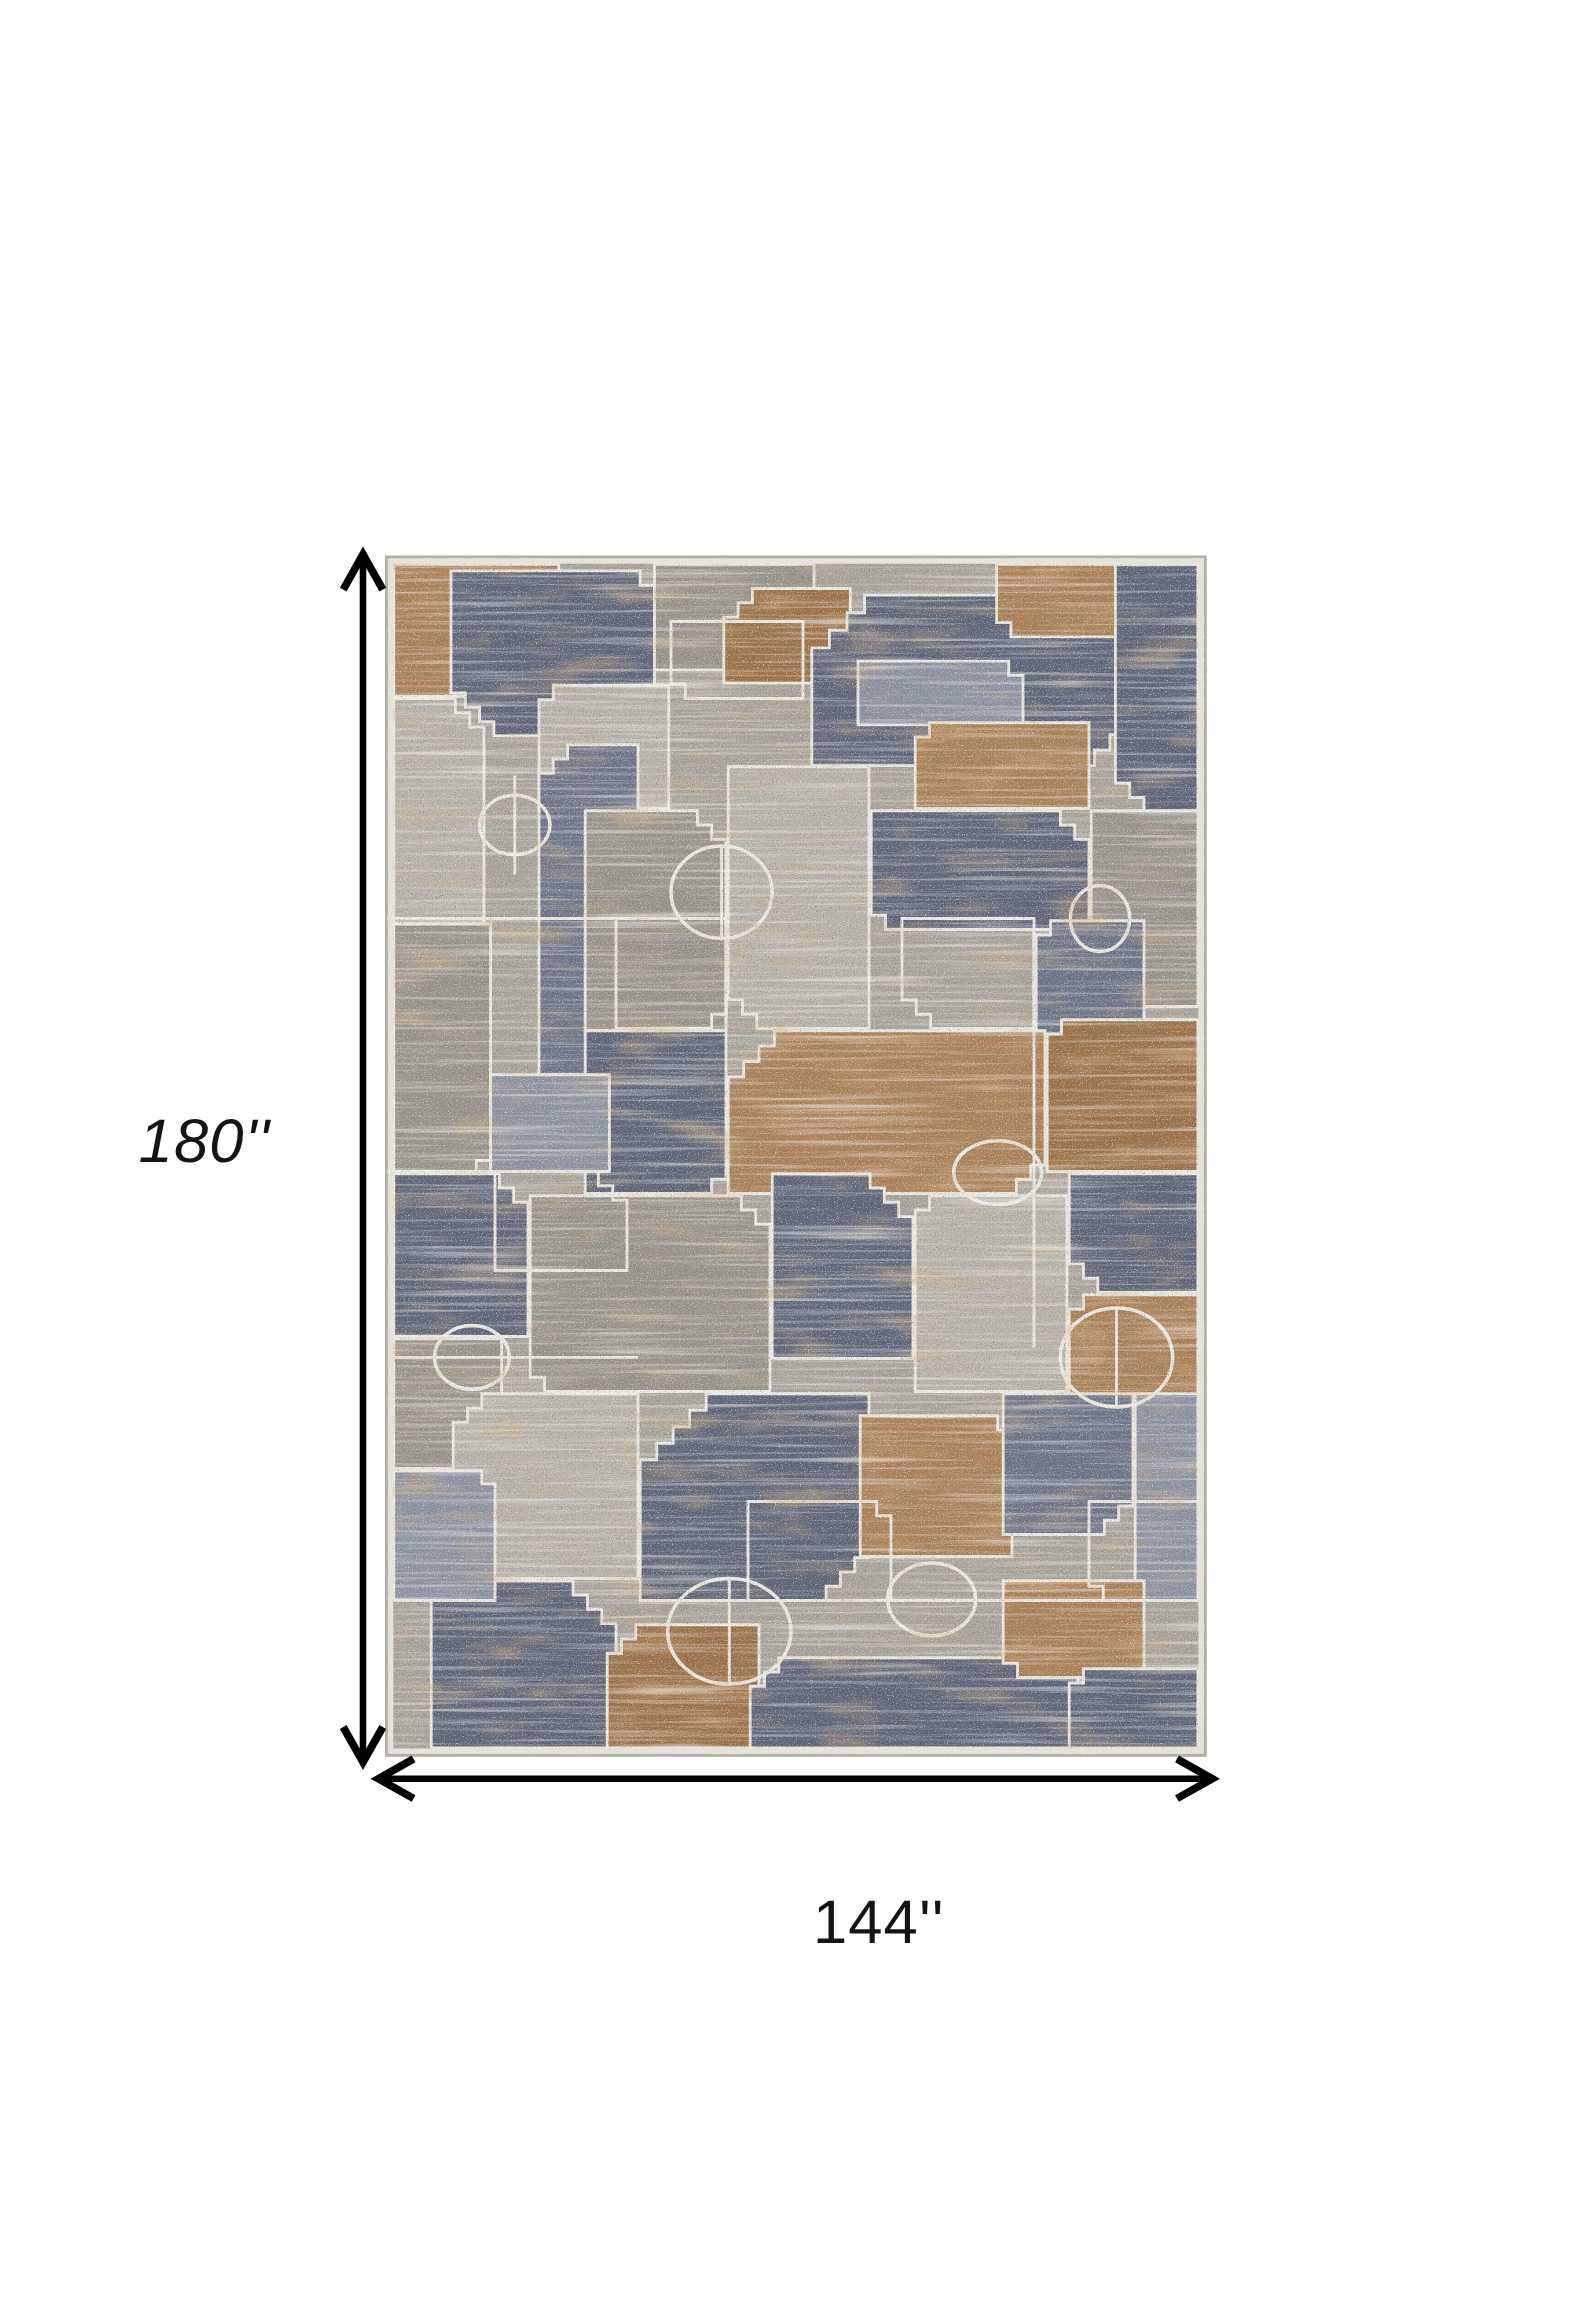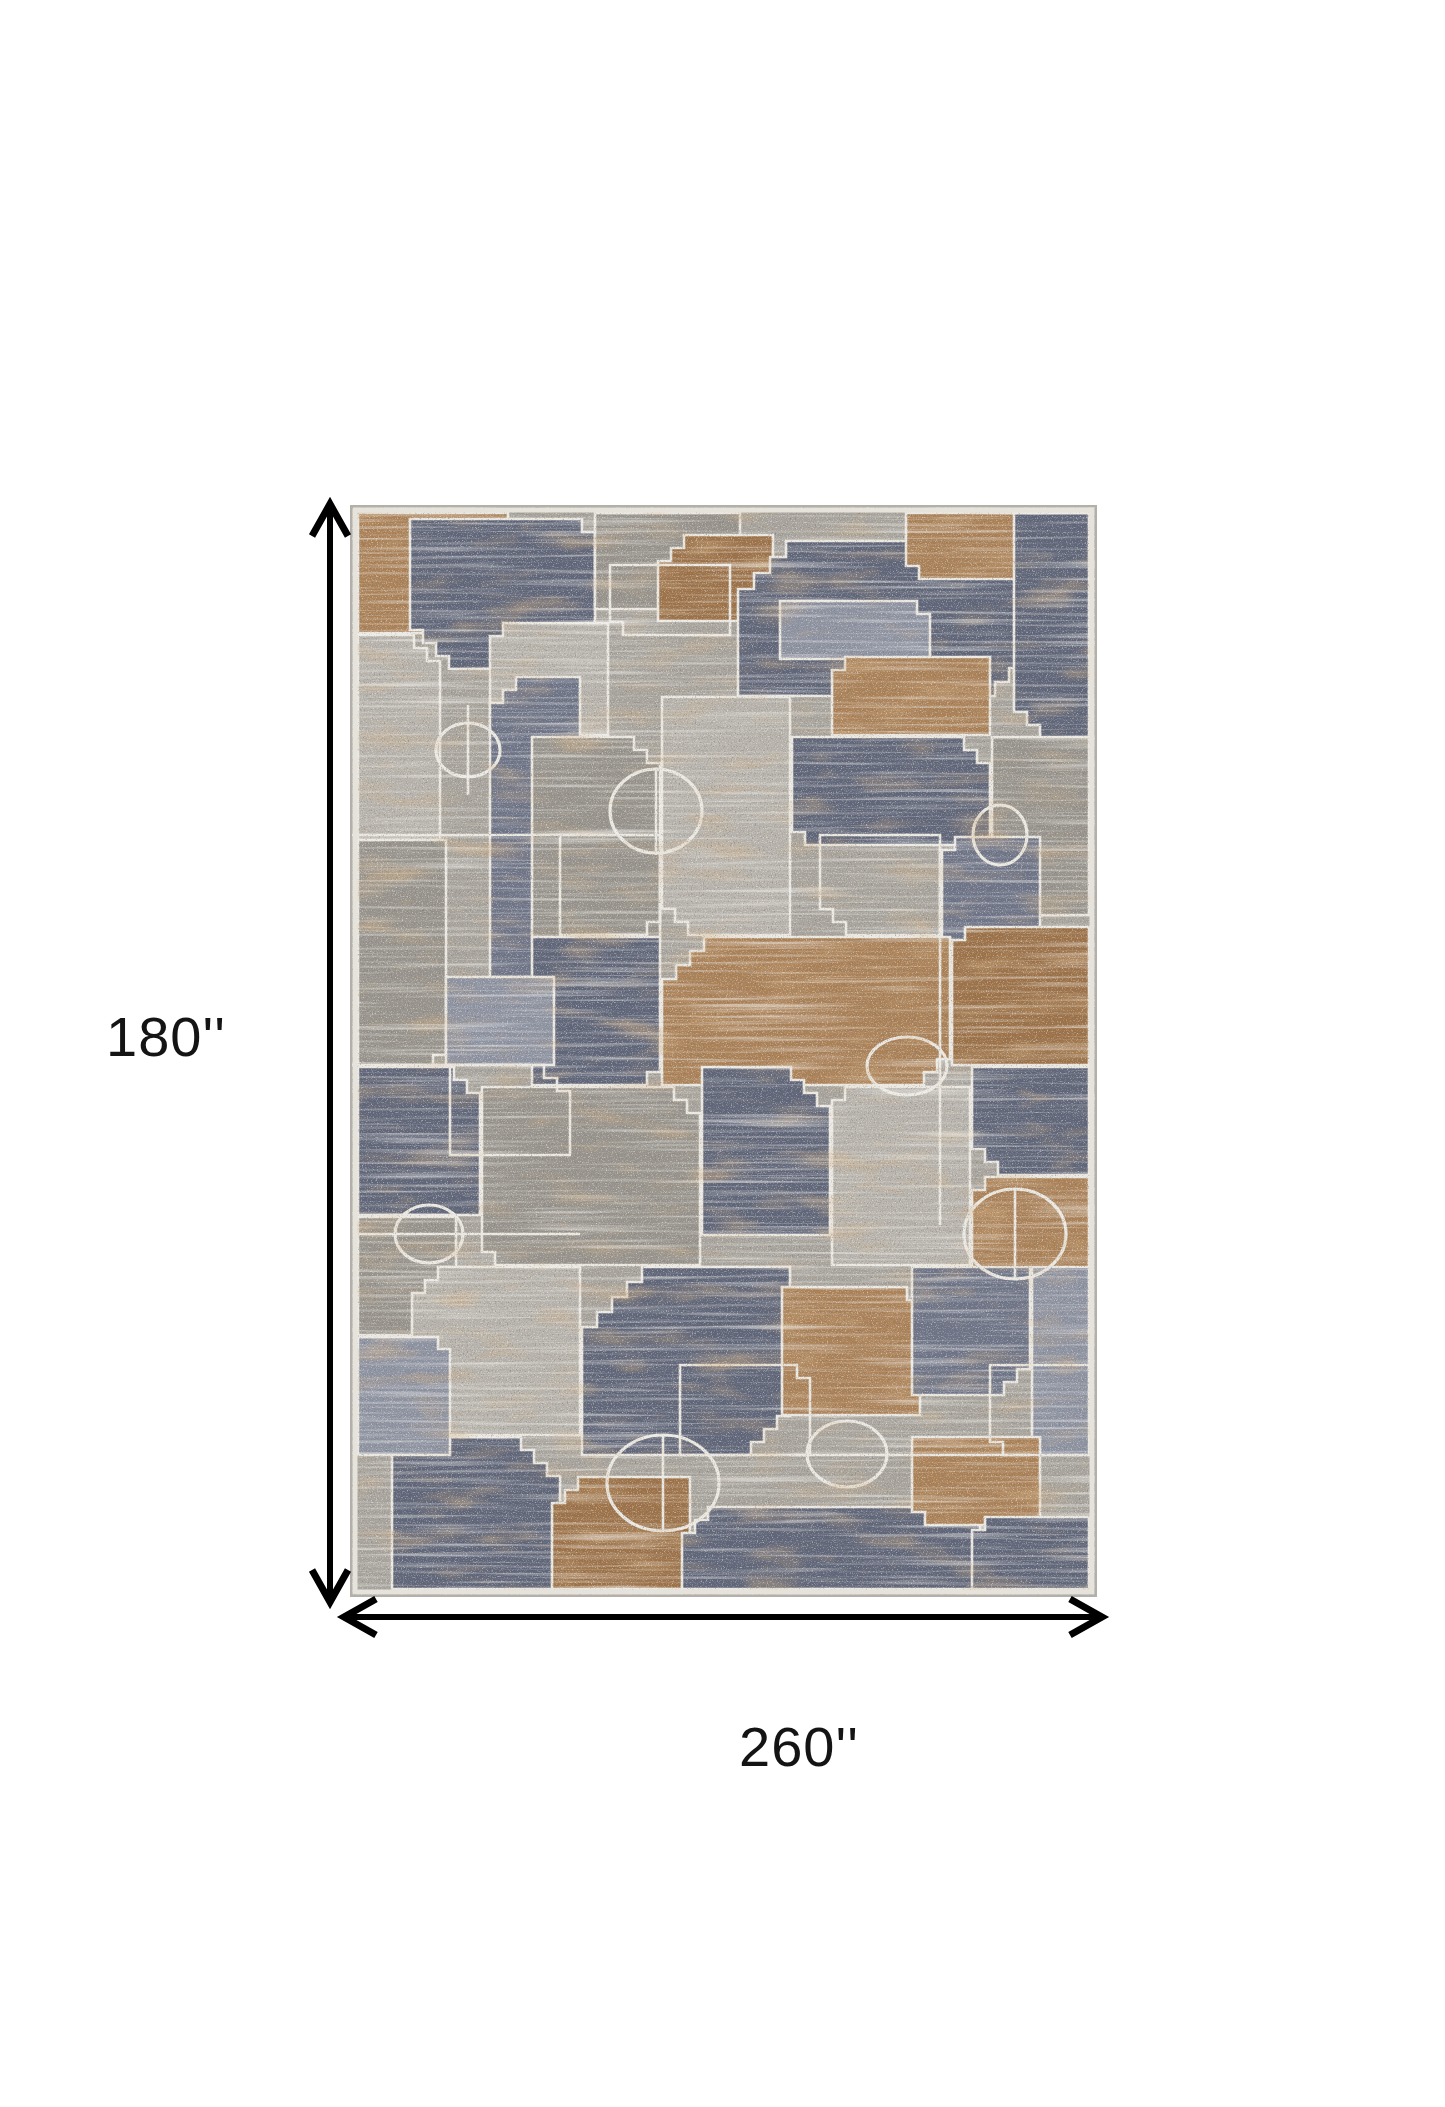--- a/index.html
+++ b/index.html
@@ -5,21 +5,21 @@
   html,body{margin:0;padding:0;}
   body{
     width:1445px;height:2107px;position:relative;
     background:#ffffff;overflow:hidden;
     font-family:"Liberation Sans", sans-serif;
   }
   #diagram{position:absolute;inset:0;}
   #rug-svg{position:absolute;left:350px;top:505px;width:747px;height:1092px;}
   #arrows-svg{position:absolute;left:0;top:0;width:1445px;height:2107px;pointer-events:none;}
   .dim-label{position:absolute;color:#141414;font-weight:400;letter-spacing:1px;}
-  #height-label{left:106px;top:1004px;font-size:56px;}
+  #height-label{left:126px;top:1004px;font-size:56px;font-style:italic;}
   #width-label{left:739px;top:1714px;font-size:56px;}
 </style>
 </head>
 <body>
 
 <div id="diagram">
 
   <svg id="rug-svg" viewBox="0 0 747 1092" xmlns="http://www.w3.org/2000/svg" preserveAspectRatio="none">
     <defs>
       <filter id="fDark" x="0%" y="0%" width="100%" height="100%">
@@ -125,14 +125,14 @@
         <path d="M312 1570 L330 1602 L348 1570" fill="none" stroke="#000000" stroke-width="7"></path>
       </g>
     <g id="h-arrow-g">
         <line x1="347" y1="1617" x2="1099" y2="1617" stroke="#000000" stroke-width="6"></line>
         <path d="M376 1599 L344 1617 L376 1635" fill="none" stroke="#000000" stroke-width="7"></path>
         <path d="M1070 1599 L1102 1617 L1070 1635" fill="none" stroke="#000000" stroke-width="7"></path>
       </g>
   </svg>
 
   <div class="dim-label" id="height-label">180''</div>
-  <div class="dim-label" id="width-label">260''</div>
+  <div class="dim-label" id="width-label">144''</div>
 </div>
 
 </body></html>

